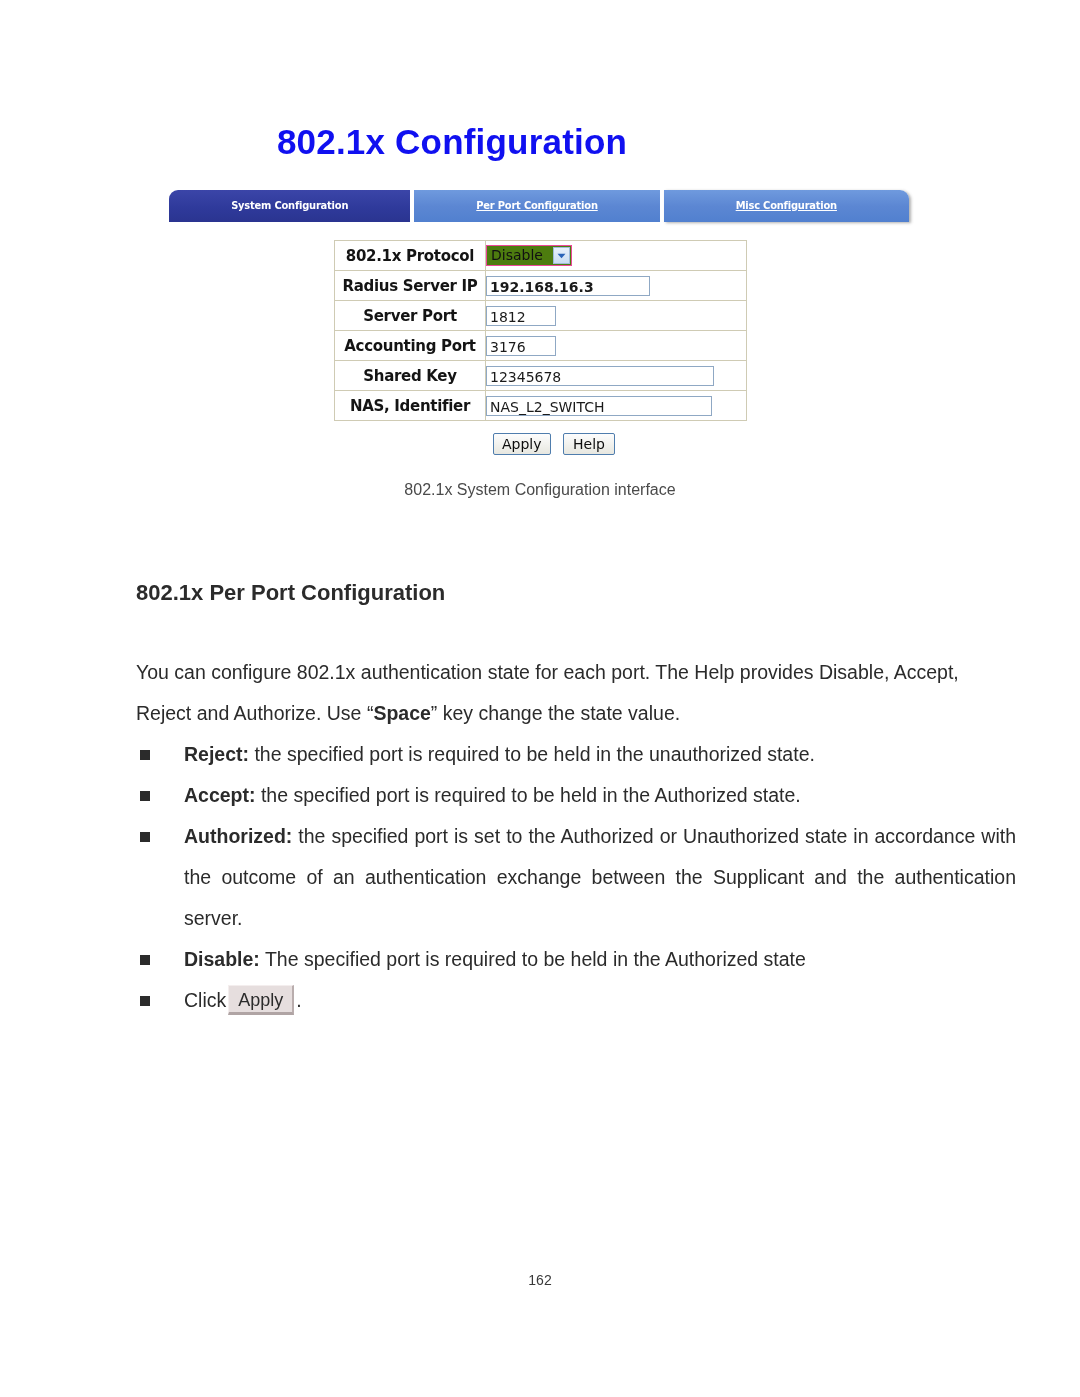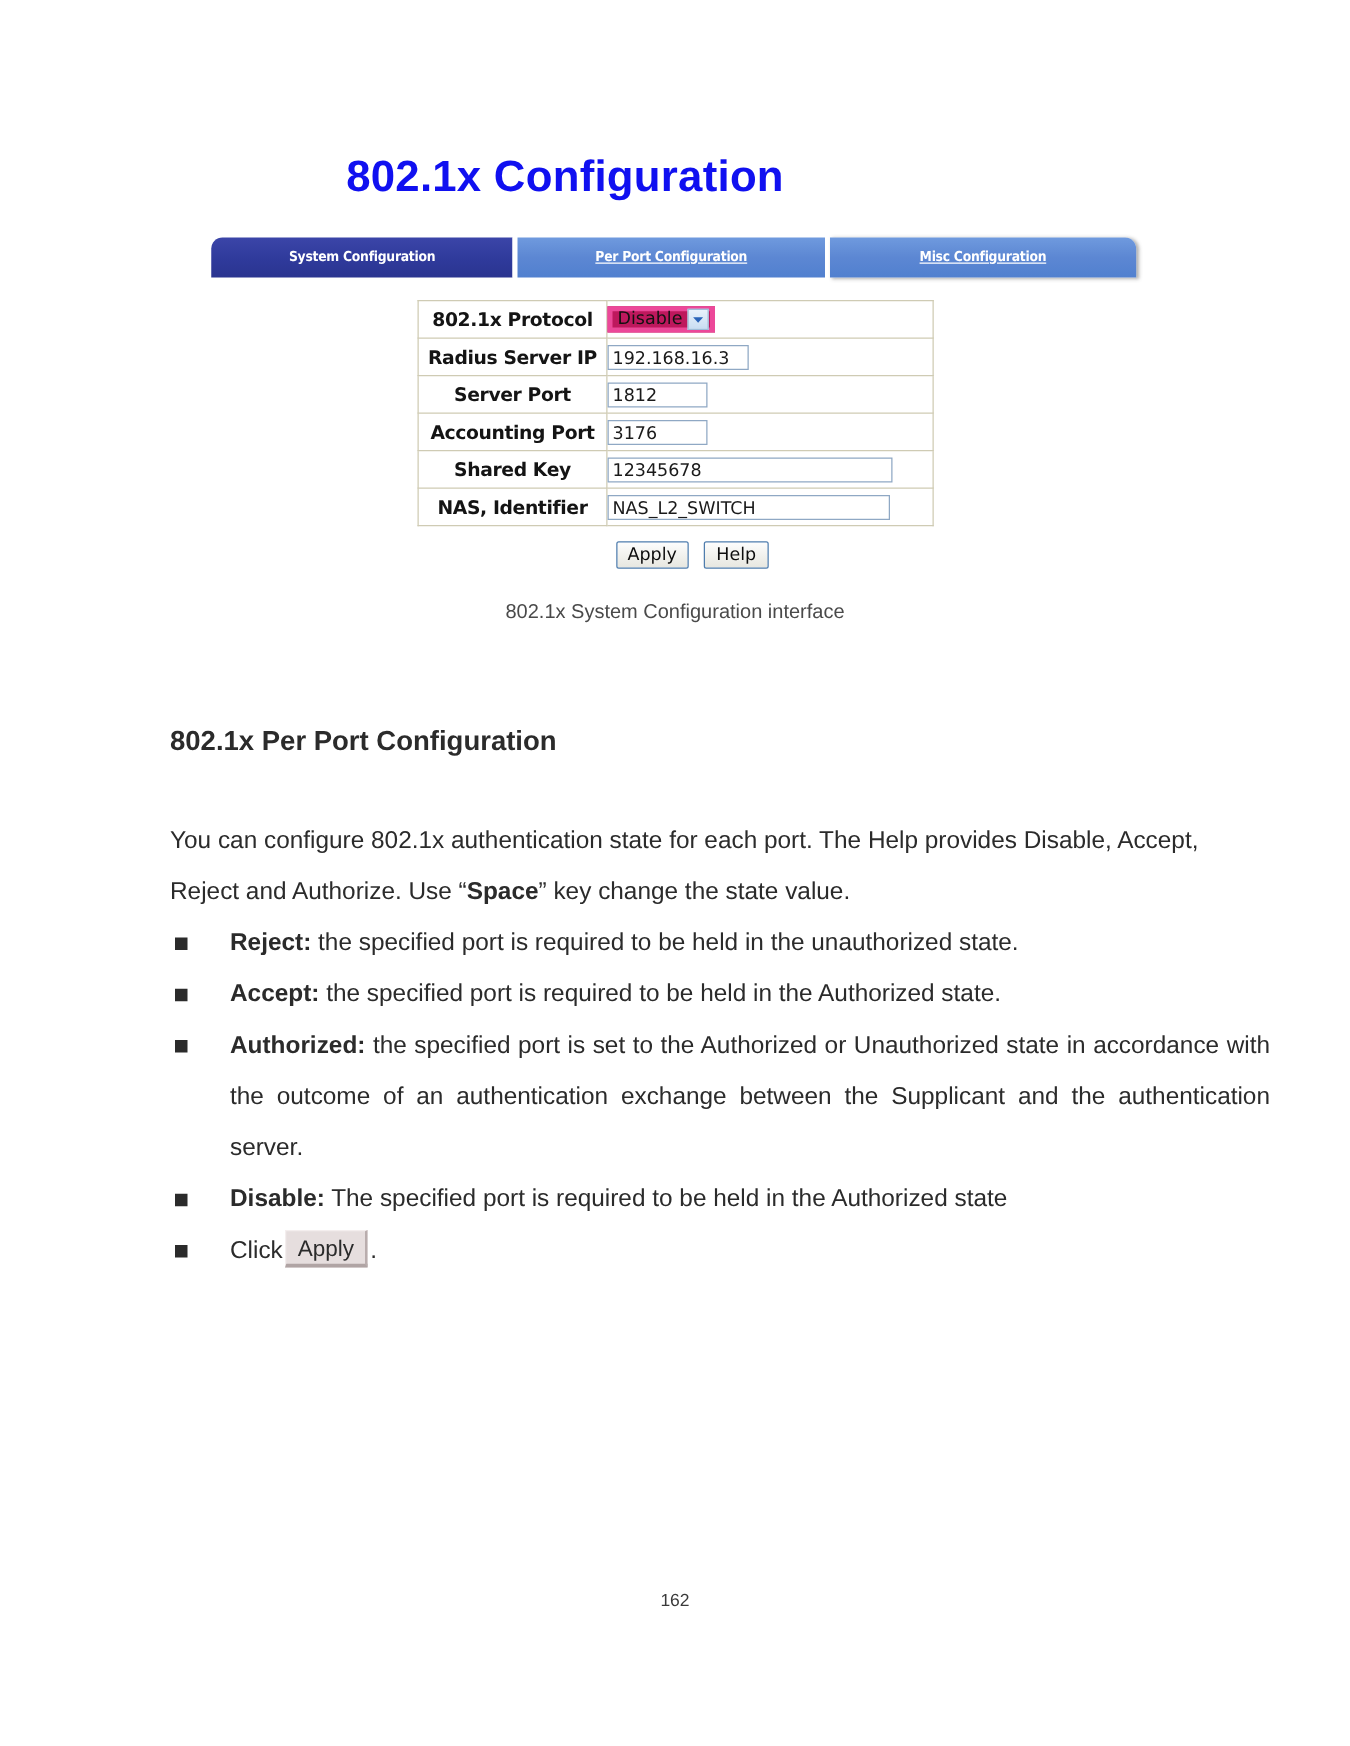--- a/index.html
+++ b/index.html
@@ -122,31 +122,31 @@
     background: #ffffff;
     font-size: 14px;
     font-family: "DejaVu Sans", sans-serif;
     color: #1a1a1a;
     padding: 0 3px;
     box-sizing: border-box;
     vertical-align: middle;
     white-space: nowrap;
     overflow: hidden;
   }
-  .w-ip   { width: 113px; }
-  .w-port { width: 80px; }
+  .w-ip   { width: 164px; font-weight: bold; }
+  .w-port { width: 70px; }
   .w-key  { width: 228px; }
   .w-nas  { width: 226px; }
 
   .selbox {
     display: inline-flex;
     align-items: center;
     height: 21px;
-    border: 4px solid #ec4899;
-    background: #be185d;
+    border: 1px solid #ec4899;
+    background: #4d7c0f;
     box-sizing: border-box;
     vertical-align: middle;
     width: 86px;
     justify-content: flex-end;
   }
   .selbox .sel-text {
     flex: 1;
     font-size: 14px;
     font-family: "DejaVu Sans", sans-serif;
     color: #111;

